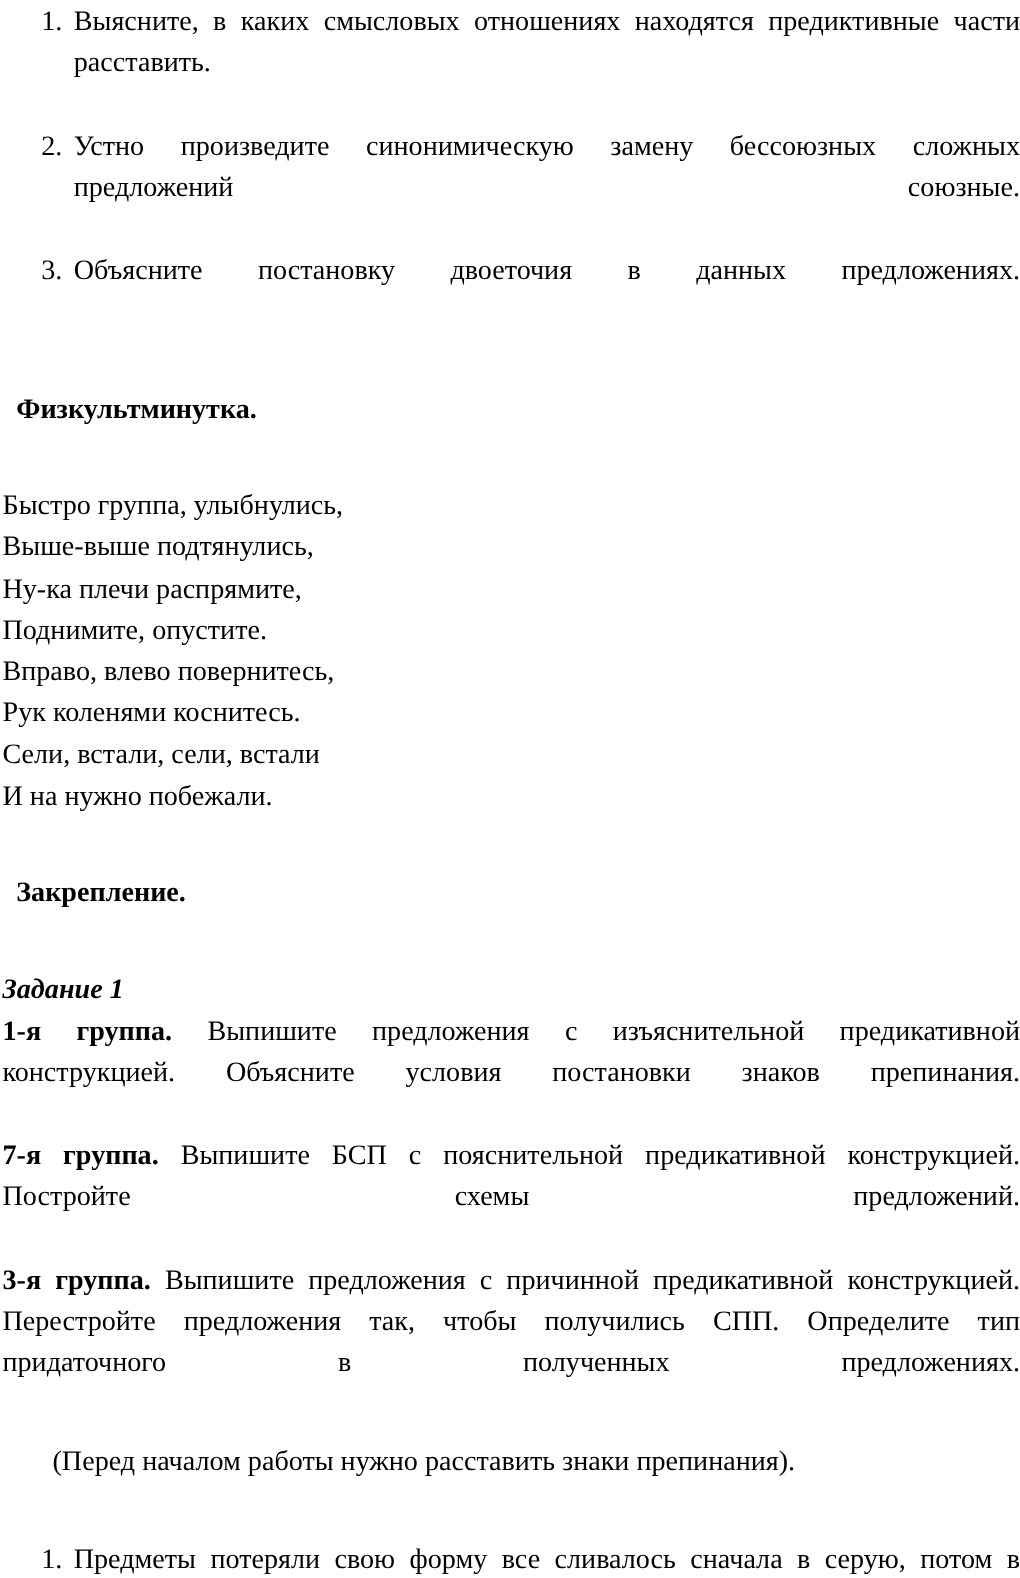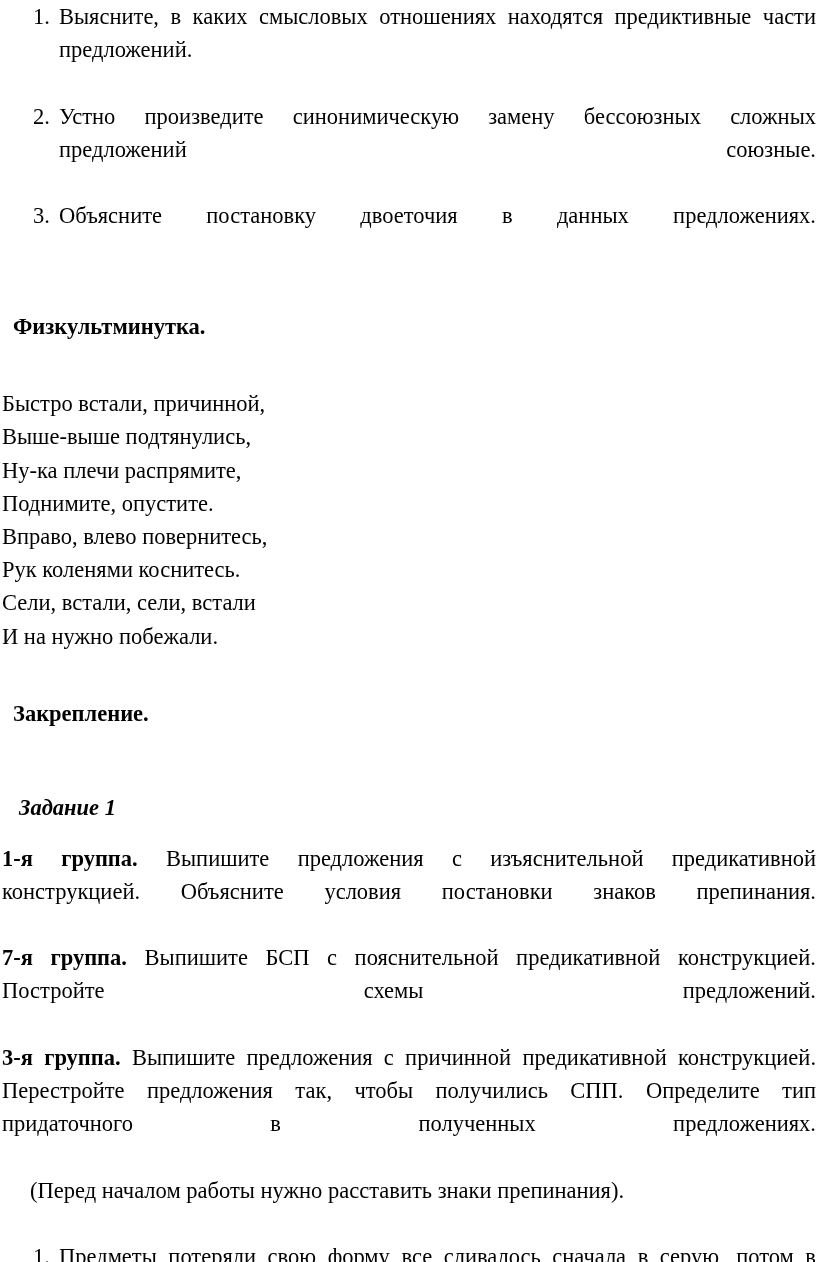--- a/index.html
+++ b/index.html
@@ -85,59 +85,59 @@
   }
 
   .poem-line {
     margin: 0;
     white-space: pre-wrap;
   }
 
   .spacer-line { height: 33.2px; }
 
   .indent-note {
-    margin: 0;
+    margin: 12px;
     padding-left: 28px;
   }
 
   .task-title {
     font-weight: bold;
     font-style: italic;
-    margin: 17px;
+    margin: 0;
   }
 </style>
 </head>
 <body>
 
 <div class="page">
   <div class="doc">
 
     <ol class="numlist">
       <li>
         <span class="num">1.</span>
-        <span class="txt">Выясните, в каких смысловых отношениях находятся предиктивные части предложений.</span>
+        <span class="txt">Выясните, в каких смысловых отношениях находятся предиктивные части расставить.</span>
       </li>
       <li>
         <span class="num">2.</span>
         <span class="txt">Устно произведите синонимическую замену бессоюзных сложных предложений союзные.</span>
       </li>
       <li>
         <span class="num">3.</span>
         <span class="txt">Объясните постановку двоеточия в данных предложениях.</span>
       </li>
     </ol>
 
     <div class="spacer-line"></div>
 
     <p class="heading">Физкультминутка.</p>
 
     <div class="spacer-line"></div>
 
     <div>
-      <p class="poem-line">Быстро встали, причинной,</p>
+      <p class="poem-line">Быстро группа, улыбнулись,</p>
       <p class="poem-line">Выше-выше подтянулись,</p>
       <p class="poem-line">Ну-ка плечи распрямите,</p>
       <p class="poem-line">Поднимите, опустите.</p>
       <p class="poem-line">Вправо, влево повернитесь,</p>
       <p class="poem-line">Рук коленями коснитесь.</p>
       <p class="poem-line">Сели, встали, сели, встали</p>
       <p class="poem-line">И на нужно побежали.</p>
     </div>
 
     <div class="spacer-line"></div>

